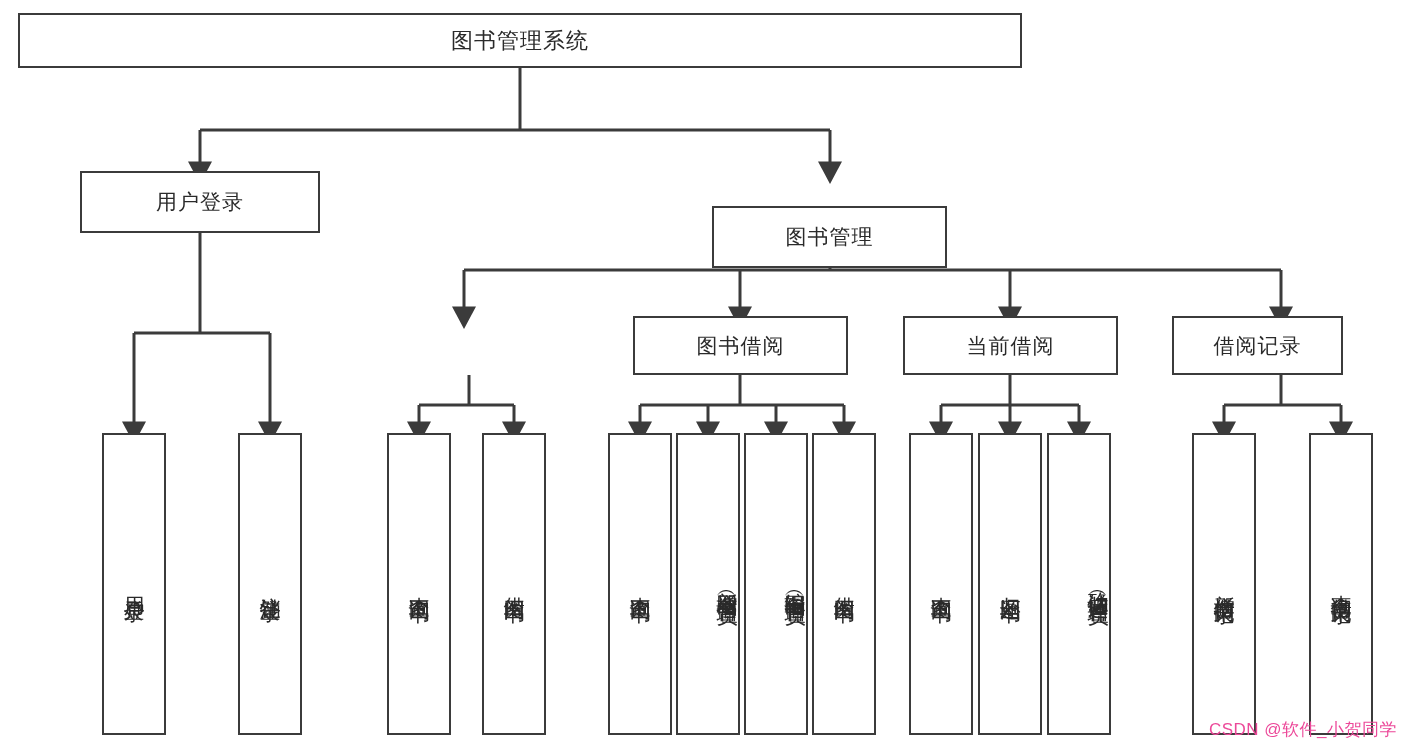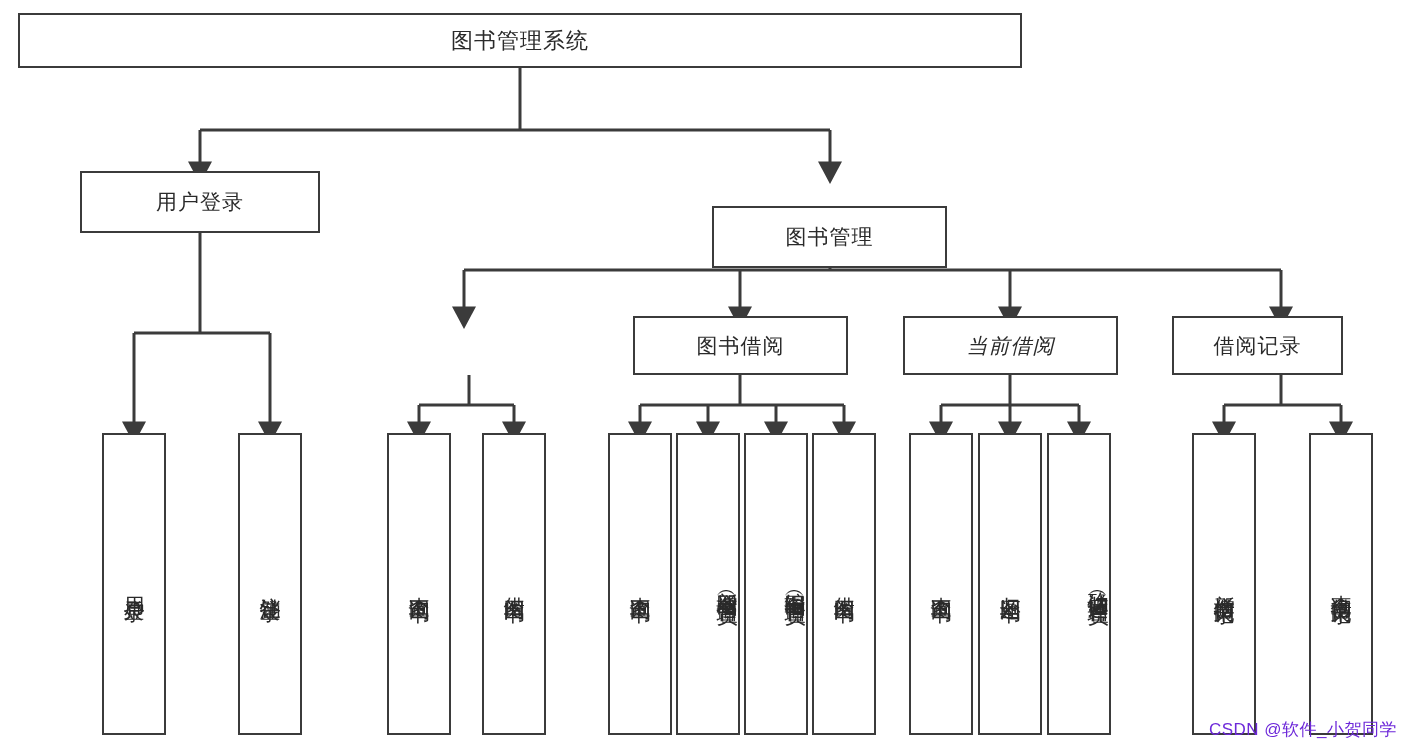--- a/index.html
+++ b/index.html
@@ -29,21 +29,21 @@
     padding:6px 0;
     white-space:nowrap;
   }
   .node.vert.toptext{align-items:flex-start;}
 
   #watermark{
     position:absolute;
     right:8px;
     bottom:6px;
     font-size:17px;
-    color:#6d28d9;
+    color:#ec4899;
     letter-spacing:.5px;
     white-space:nowrap;
   }
 </style>
 </head>
 <body>
 
 <div id="stage">
 
   <svg id="edges" viewBox="0 0 1405 747">
@@ -98,21 +98,21 @@
 
   <div class="node horiz" id="n-root" style="left:18px;top:13px;width:1004px;height:55px;">图书管理系统</div>
 
   <div class="node horiz" style="left:80px;top:171px;width:240px;height:62px;">用户登录</div>
 
   <div class="node horiz" style="left:712px;top:171px;width:235px;height:62px;margin-top:35px;">图书管理</div>
 
 
   <div class="node horiz" style="left:633px;top:316px;width:215px;height:59px;">图书借阅</div>
 
-  <div class="node horiz" style="left:903px;top:316px;width:215px;height:59px;font-style:italic;">当前借阅</div>
+  <div class="node horiz" style="left:903px;top:316px;width:215px;height:59px;">当前借阅</div>
 
   <div class="node horiz" style="left:1172px;top:316px;width:171px;height:59px;">借阅记录</div>
 
   <div class="node vert" style="left:102px;top:433px;width:64px;height:302px;">用户登录</div>
 
   <div class="node vert" style="left:238px;top:433px;width:64px;height:302px;">注销登录</div>
 
   <div class="node vert" style="left:387px;top:433px;width:64px;height:302px;">查询图书</div>
 
   <div class="node vert" style="left:482px;top:433px;width:64px;height:302px;">借阅图书</div>

